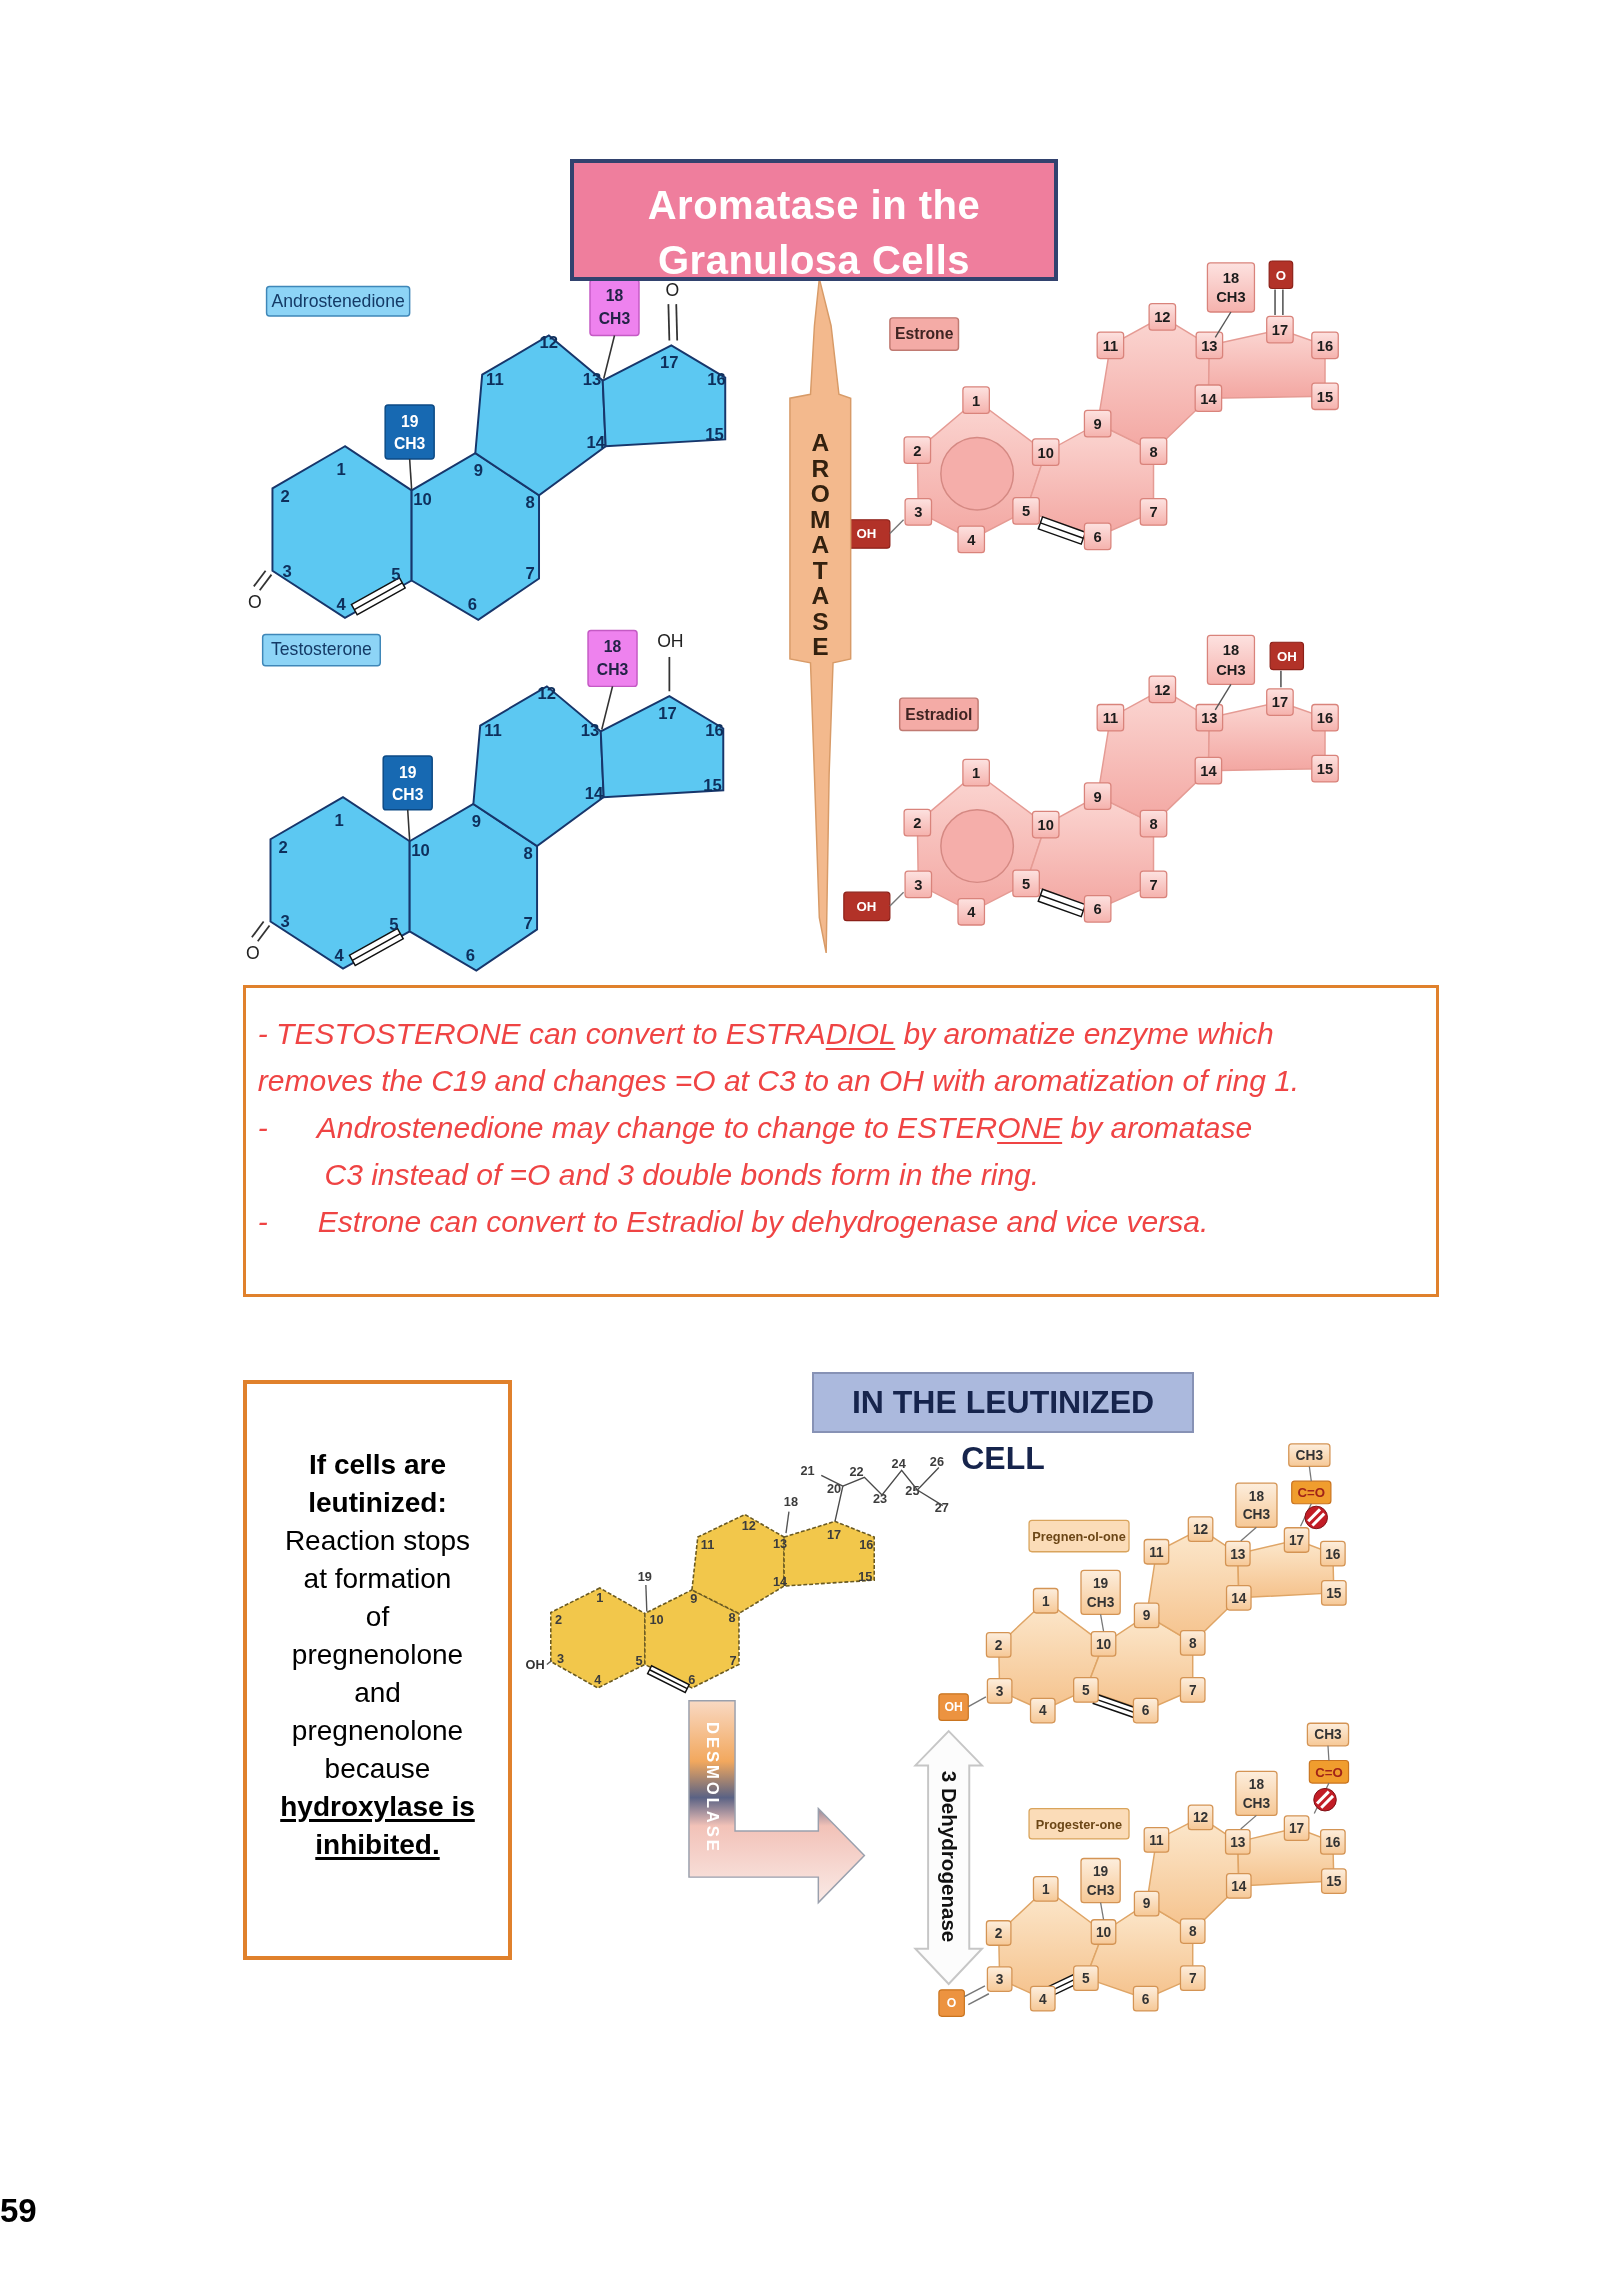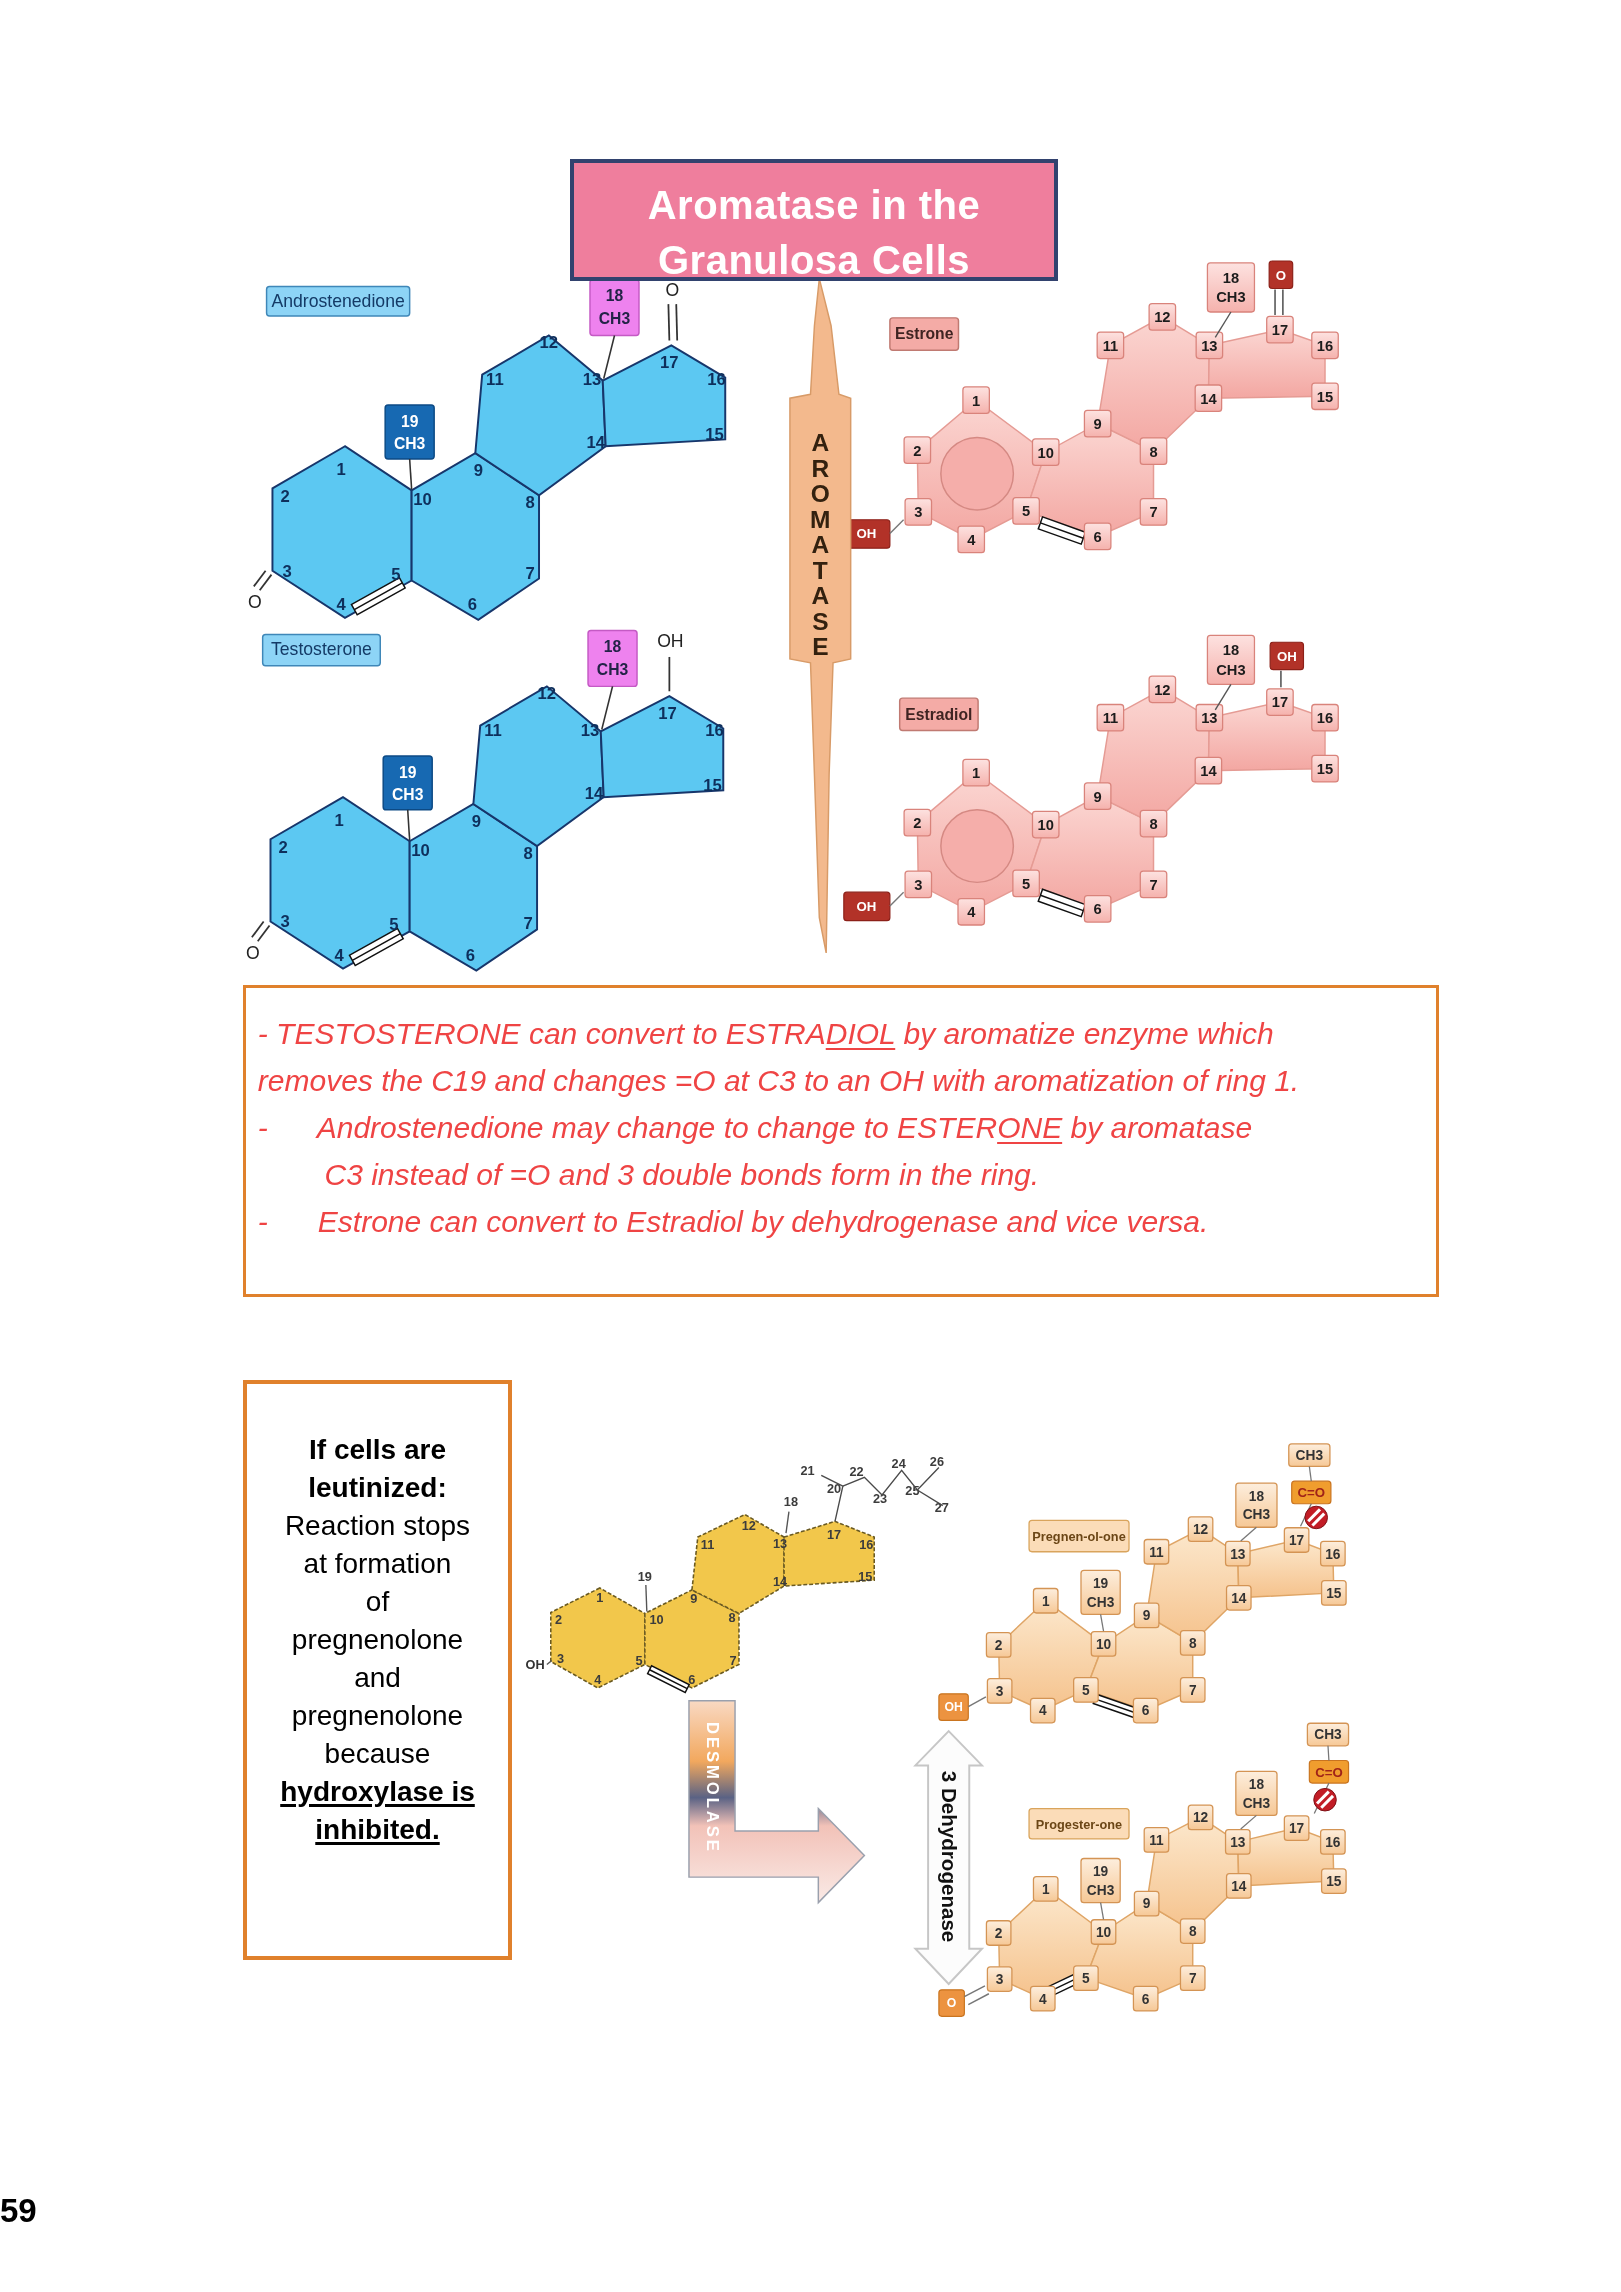--- a/index.html
+++ b/index.html
@@ -54,21 +54,21 @@
   .notes-box{position:absolute;left:243px;top:985px;width:1196px;height:312px;z-index:2;
     border:3.9px solid var(--orange,#e0812c);box-sizing:border-box;font-style:italic;
     font-size:30px;color:#ef4444;padding:21.6px 7.8px 0 11.8px;}
   .nline{white-space:pre;height:47px;line-height:47px;}
   .nline .u{text-decoration:underline;text-decoration-thickness:2px;text-underline-offset:3.9px;}
   .leut-header{position:absolute;left:812px;top:1372px;width:382px;height:61px;z-index:2;
     background:var(--header-bg,#abb9dd);border:2px solid #8792b5;box-sizing:border-box;
     color:#16244c;font-weight:bold;font-size:32px;text-align:center;line-height:56px;}
   .leut-box{position:absolute;left:243px;top:1380px;width:269px;height:580px;z-index:2;
     border:4.9px solid var(--orange,#e0812c);box-sizing:border-box;text-align:center;
-    font-size:28px;line-height:38px;color:#000;padding-top:47px;}
+    font-size:28px;line-height:38px;color:#000;padding-top:62px;}
   .leut-box .b{font-weight:bold;}
   .leut-box .ul{text-decoration:underline;text-decoration-thickness:2.5px;text-underline-offset:2.9px;}
   .page-num{position:absolute;left:0;top:2192px;width:1621px;
     font-size:33px;font-weight:bold;color:#000;z-index:2;}
 </style>
 </head>
 <body>
 
 <div class="page">
 
@@ -513,20 +513,21 @@
   <div class="notes-box">
     <div id="notes-lines">
         <div class="nline"><span>- TESTOSTERONE can convert to ESTRA</span><span class="u">DIOL</span><span> by aromatize enzyme which</span></div>
         <div class="nline"><span>removes the C19 and changes =O at C3 to an OH with aromatization of ring 1.</span></div>
         <div class="nline"><span>-      Androstenedione may change to change to ESTER</span><span class="u">ONE</span><span> by aromatase</span></div>
         <div class="nline"><span>        C3 instead of =O and 3 double bonds form in the ring.</span></div>
         <div class="nline"><span>-      Estrone can convert to Estradiol by dehydrogenase and vice versa.</span></div>
       </div>
   </div>
 
+  <div class="leut-header">IN THE LEUTINIZED CELL</div>
 
   <div class="leut-box">
     <div id="leut-lines">
         <div class="b ">If cells are</div>
         <div class="b ">leutinized:</div>
         <div class="">Reaction stops</div>
         <div class="">at formation</div>
         <div class="">of</div>
         <div class="">pregnenolone</div>
         <div class="">and</div>

